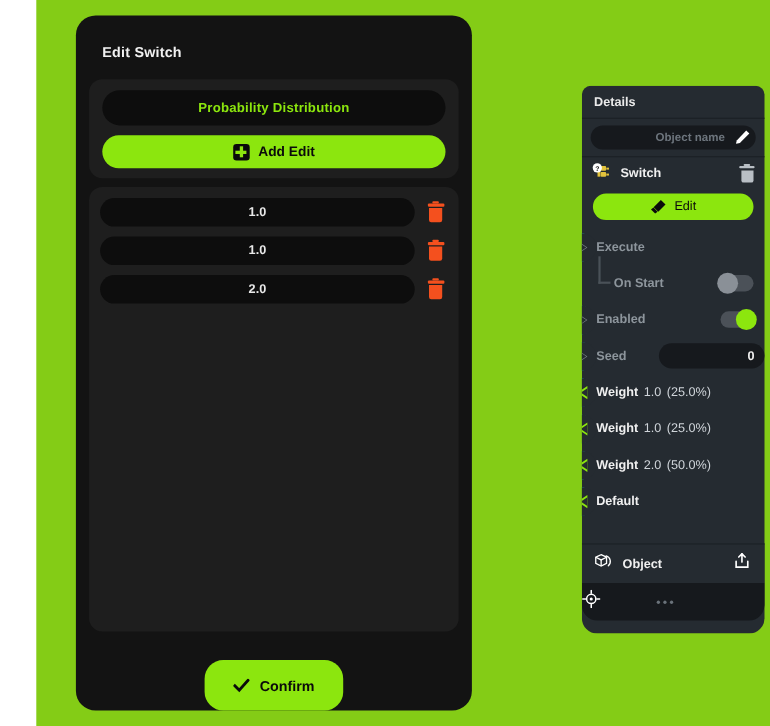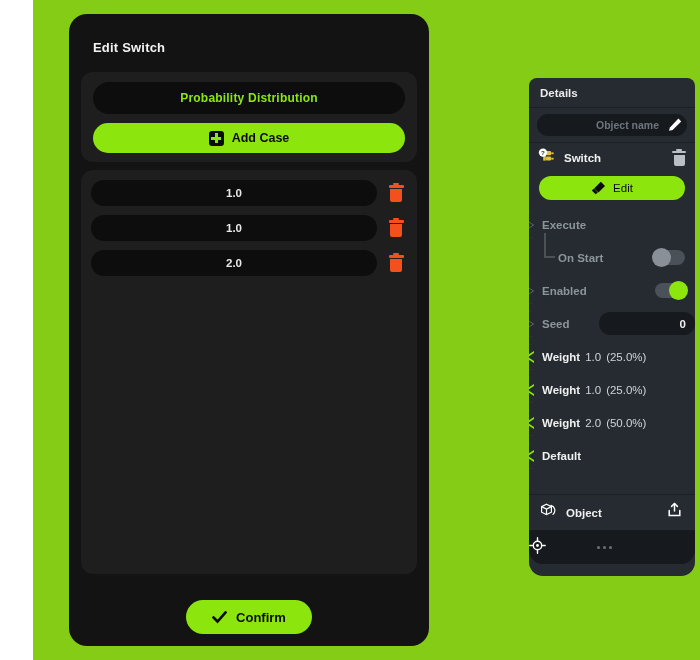--- a/index.html
+++ b/index.html
@@ -160,21 +160,21 @@
     border-radius: 0 0 2px 2px;
   }
   .confirm-wrap {
     position: absolute;
     left: 0; right: 0;
     top: 586px;
     display: flex;
     justify-content: center;
   }
   .confirm-btn {
-    height: 34px;
+    height: 46px;
     padding: 0 26px;
     border-radius: 17px;
     background: #8ce60e;
     display: flex;
     align-items: center;
     justify-content: center;
     gap: 9px;
     color: #0b0b0b;
     font-size: 13px;
     font-weight: bold;
@@ -519,21 +519,21 @@
   <div class="edit-dialog">
 
     <div class="dialog-title">Edit Switch</div>
 
     <div class="dialog-body">
 
       <div class="section-card top-card">
         <div class="prob-header">Probability Distribution</div>
         <button class="add-case-btn">
           <span class="plus-box"></span>
-          <span>Add Case</span>
+          <span>Add Edit</span>
         </button>
       </div>
 
       <div class="section-card cases-card">
 
         <div class="case-row">
           <div class="case-field">1.0</div>
           <div class="trash-btn">
             <span class="trash-glyph">
               <span class="handle"></span>

